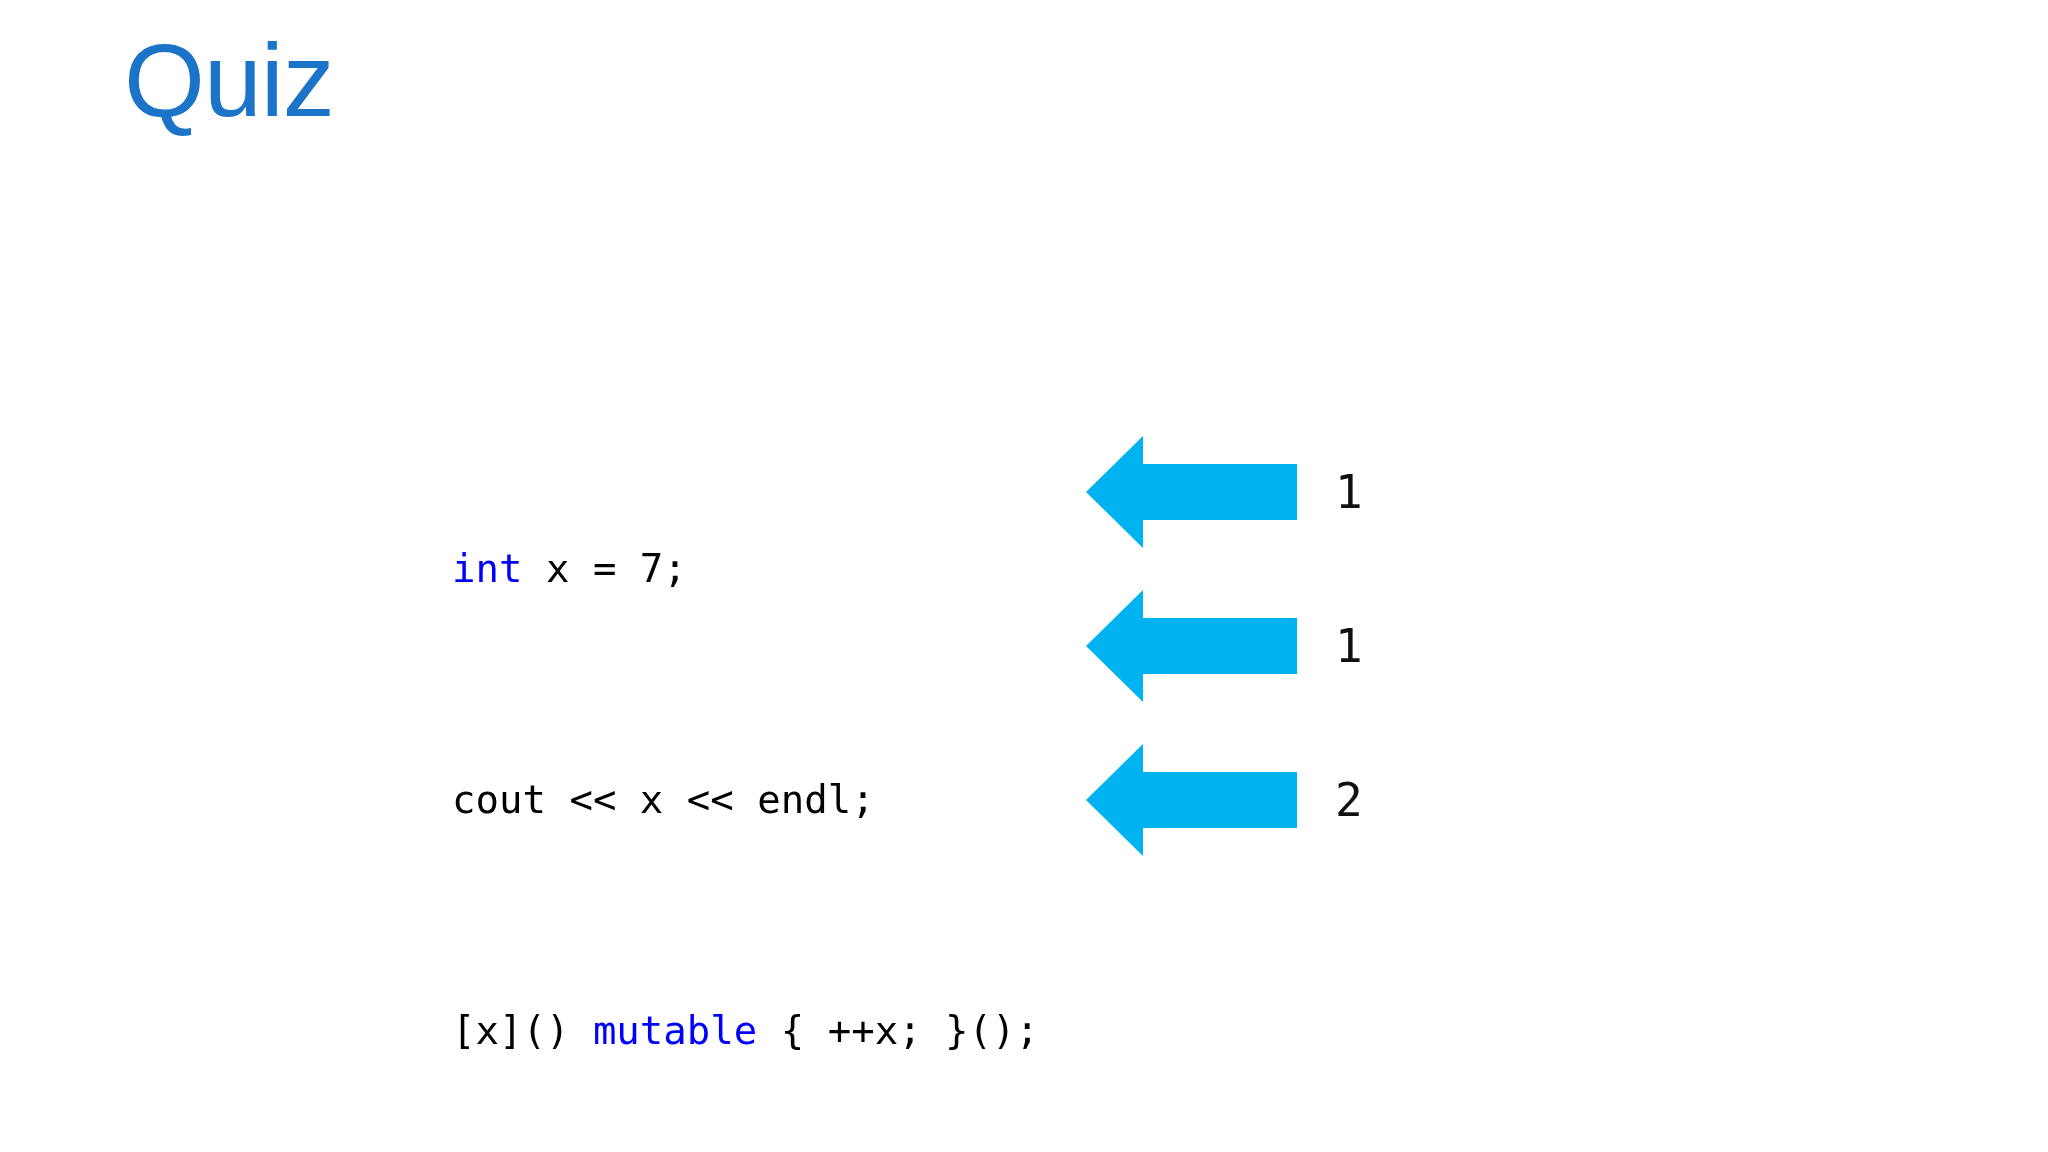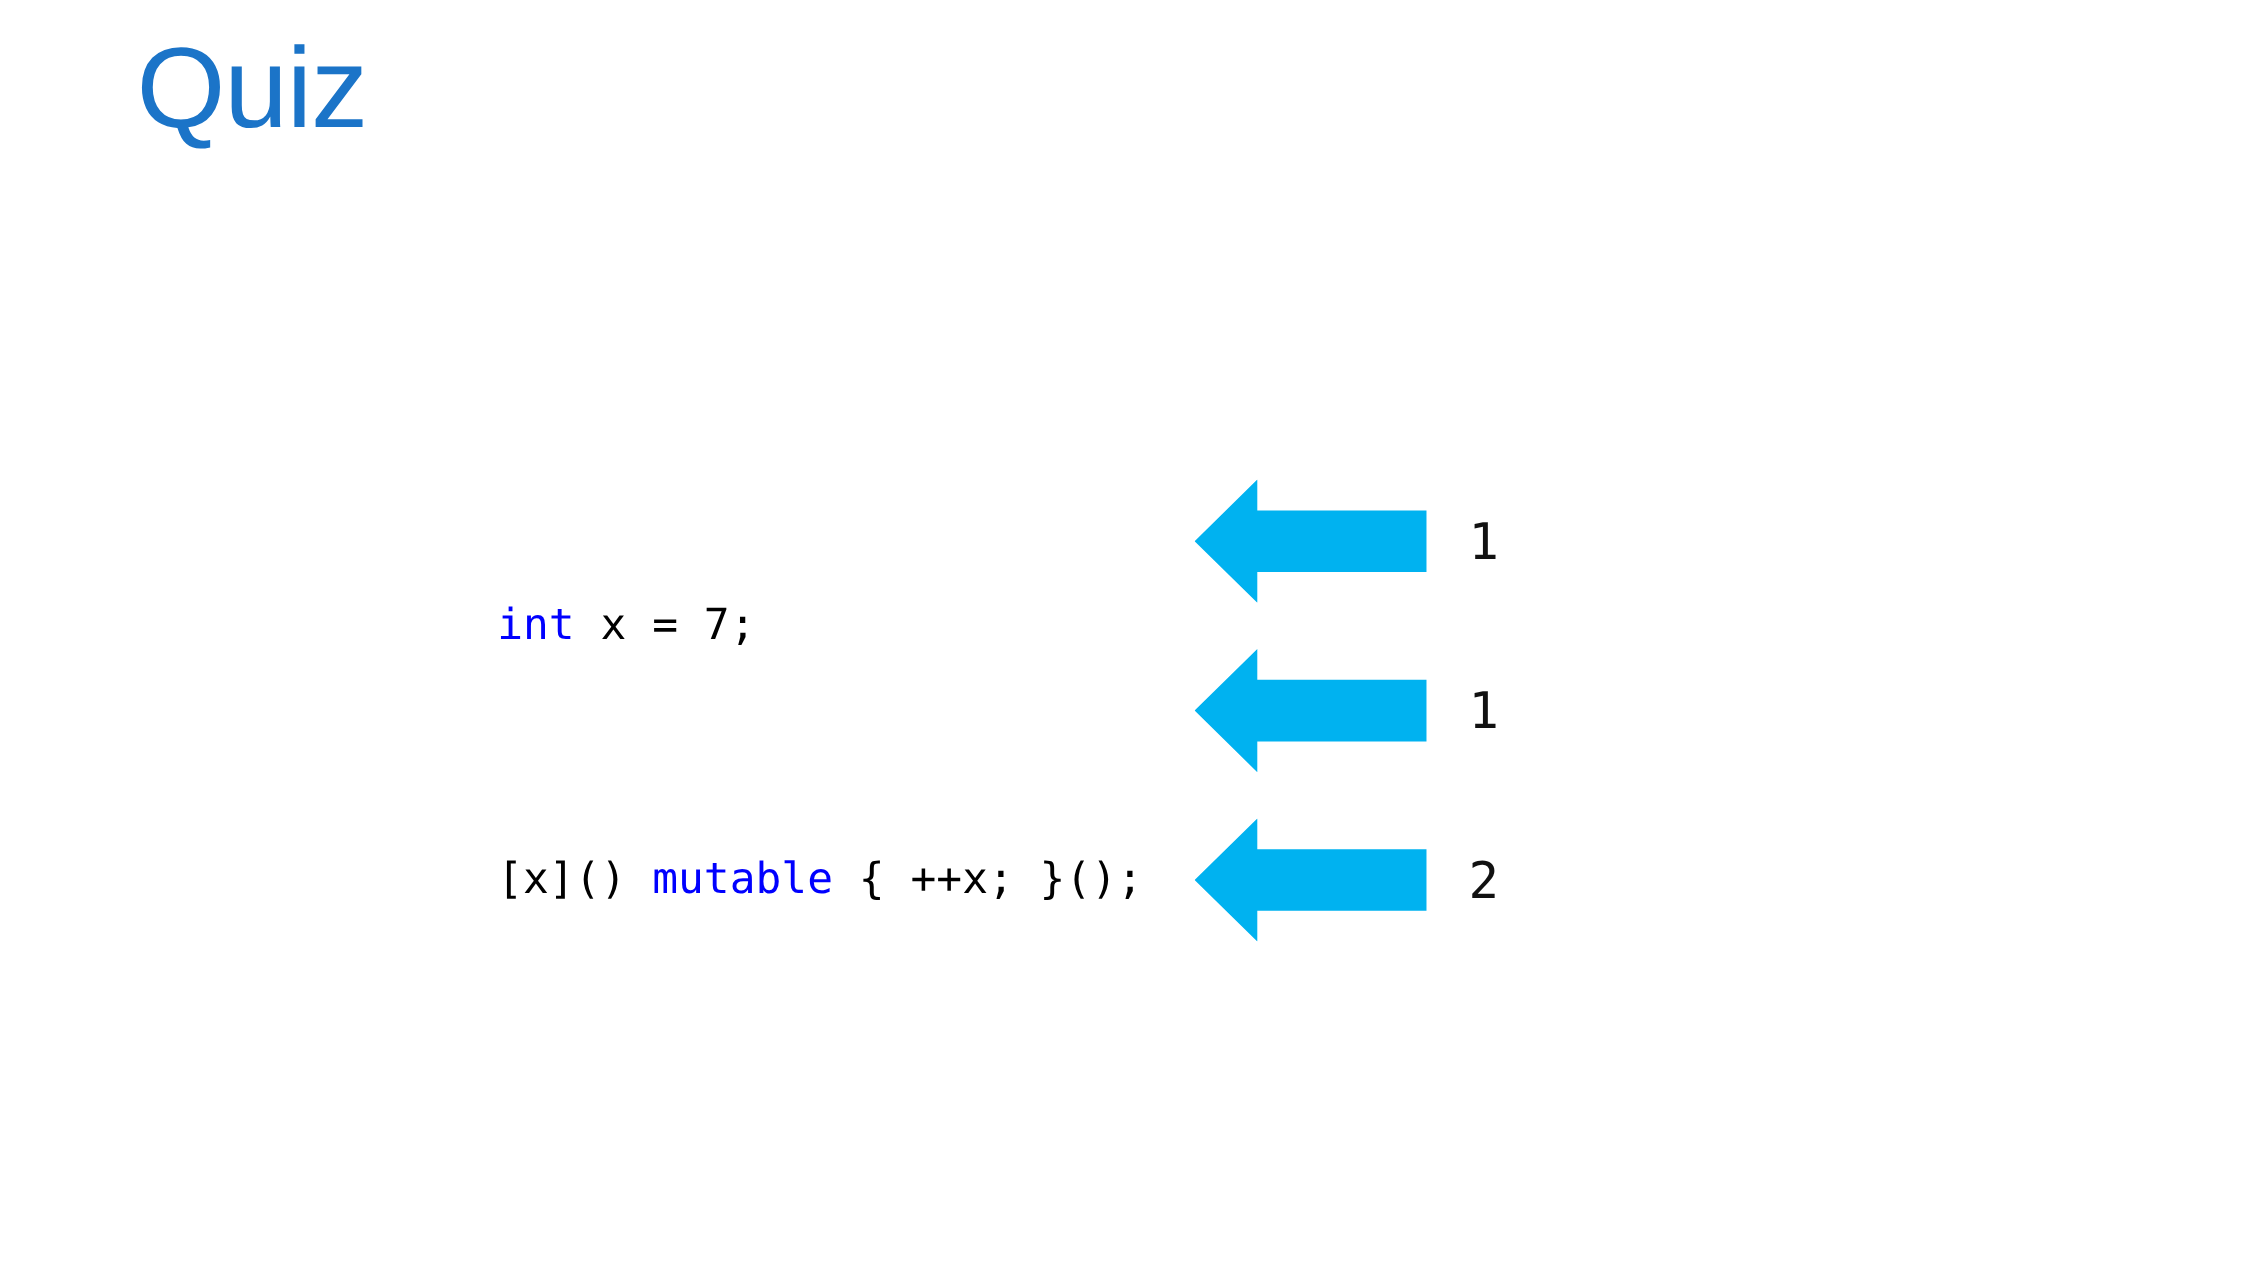--- a/index.html
+++ b/index.html
@@ -60,20 +60,21 @@
     color: var(--c-answer, #111111);
   }
 </style>
 </head>
 <body>
 
 <h1 class="title">Quiz</h1>
 
 <div class="code">
   <div class="code-line"><span class="keyword">int</span><span> x = 7;</span></div>
+  <div class="code-line"><span>cout &lt;&lt; x &lt;&lt; endl;</span></div>
   <div class="code-line"><span>[x]() </span><span class="keyword">mutable</span><span> { ++x; }();</span></div>
   
   
   
 </div>
 
 <div class="annotation annotation-1">
   <svg class="arrow-svg" viewBox="0 0 211 112" aria-hidden="true">
     <polygon points="0,56 57,0 57,28 211,28 211,84 57,84 57,112" fill="#00b2f0"></polygon>
   </svg>

